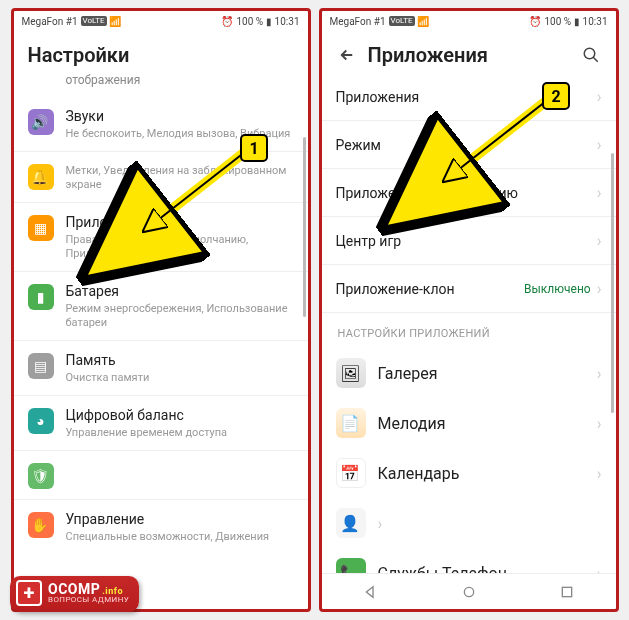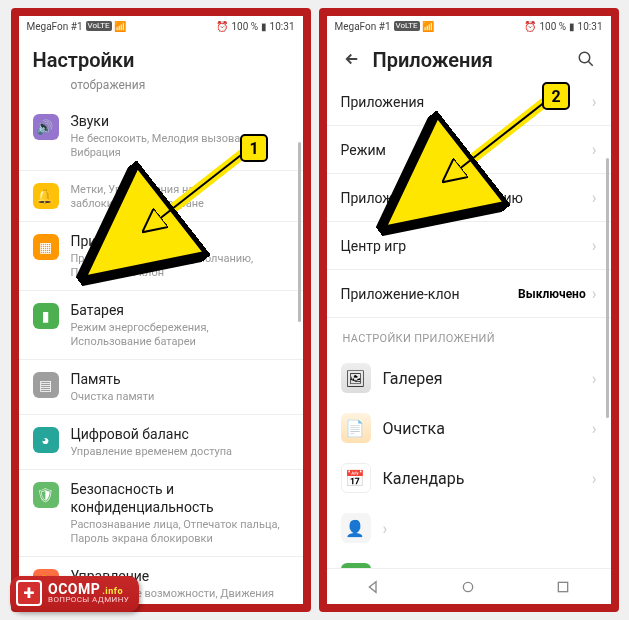--- a/index.html
+++ b/index.html
@@ -9,21 +9,21 @@
     padding: 8px;
     display: flex;
     gap: 8px;
     justify-content: center;
     position: relative;
   }
   .phone {
     width: 300px;
     height: 604px;
     background: #fff;
-    border: 8px solid #b91c1c;
+    border: 3px solid #b91c1c;
     border-radius: 4px;
     overflow: hidden;
     position: relative;
     display: flex;
     flex-direction: column;
   }
   .statusbar {
     height: 20px;
     display: flex;
     justify-content: space-between;
@@ -33,20 +33,21 @@
     color: #444;
   }
   .sb-left, .sb-right { display: flex; align-items: center; gap: 3px; }
   .sb-badge {
     background: #555; color: #fff; font-size: 8px; padding: 0 2px;
     border-radius: 2px; line-height: 10px;
   }
   .header {
     padding: 12px 14px 6px 14px;
     display: flex;
+    align-items: center;
     gap: 10px;
   }
   .header .title {
     font-size: 20px;
     font-weight: 600;
     color: #222;
     flex: 1;
   }
   .header .back, .header .search {
     width: 22px; height: 22px; display: flex; align-items: center; justify-content: center;
@@ -89,21 +90,21 @@
   .item .sub {
     font-size: 11px; color: #999; line-height: 14px; margin-top: 2px;
   }
   .simple-item {
     display: flex;
     align-items: center;
     padding: 14px;
     border-bottom: 1px solid #eee;
   }
   .simple-item .label { flex: 1; font-size: 14px; color: #222; }
-  .simple-item .value { font-size: 12px; color: #000000; margin-right: 6px; font-weight: bold; }
+  .simple-item .value { font-size: 12px; color: #15803d; margin-right: 6px; }
   .simple-item .chevron { color: #ccc; }
   .section-header {
     padding: 14px 14px 8px 16px;
     font-size: 11px;
     color: #999;
     text-transform: uppercase;
     letter-spacing: 0.3px;
   }
   .app-item {
     display: flex;
@@ -256,24 +257,20 @@
           </div>
         <div class="text">
             <div class="label">Цифровой баланс</div>
         <div class="sub">Управление временем доступа</div>
           </div>
       </div>
       <div class="item">
         <div class="icon ic-green2">
             <span>🛡</span>
           </div>
-        <div class="text">
-            <div class="label">Безопасность и конфиденциальность</div>
-        <div class="sub">Распознавание лица, Отпечаток пальца, Пароль экрана блокировки</div>
-          </div>
       </div>
       <div class="item">
         <div class="icon ic-orange2">
             <span>✋</span>
           </div>
         <div class="text">
             <div class="label">Управление</div>
         <div class="sub">Специальные возможности, Движения</div>
           </div>
       </div>
@@ -338,21 +335,21 @@
       <div class="app-icon ai-gallery">
           <span>🖼</span>
         </div>
       <span class="label">Галерея</span>
       <span class="chevron">›</span>
     </div>
     <div class="app-item">
       <div class="app-icon ai-notes">
           <span>📄</span>
         </div>
-      <span class="label">Очистка</span>
+      <span class="label">Мелодия</span>
       <span class="chevron">›</span>
     </div>
     <div class="app-item">
       <div class="app-icon ai-cal">
           <span>📅</span>
         </div>
       <span class="label">Календарь</span>
       <span class="chevron">›</span>
     </div>
     <div class="app-item">

